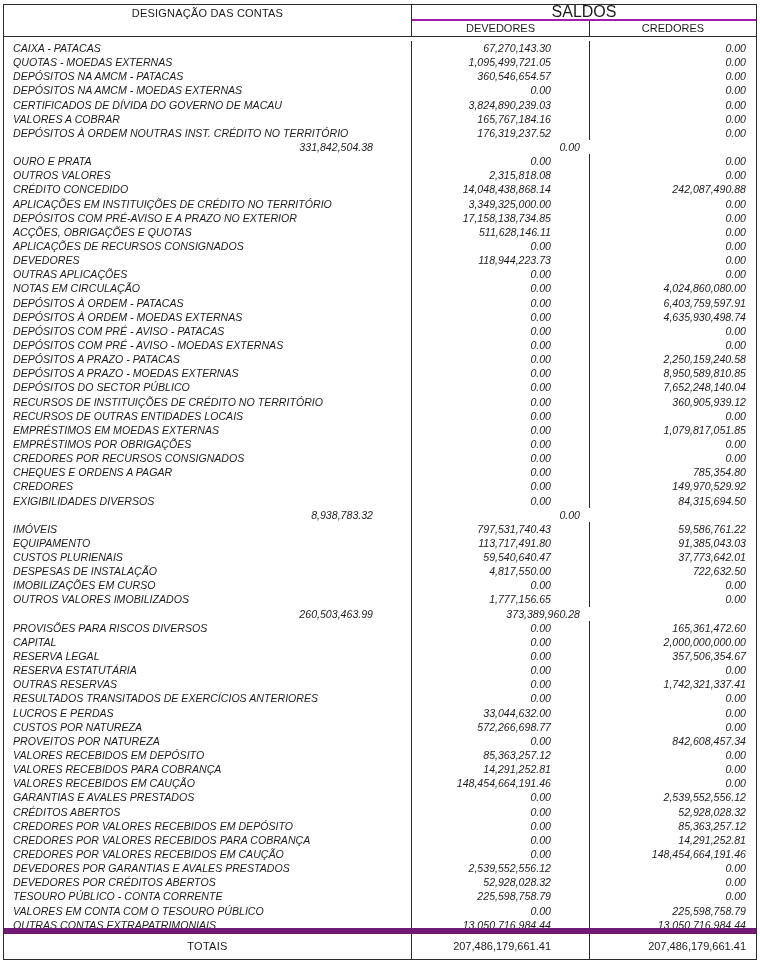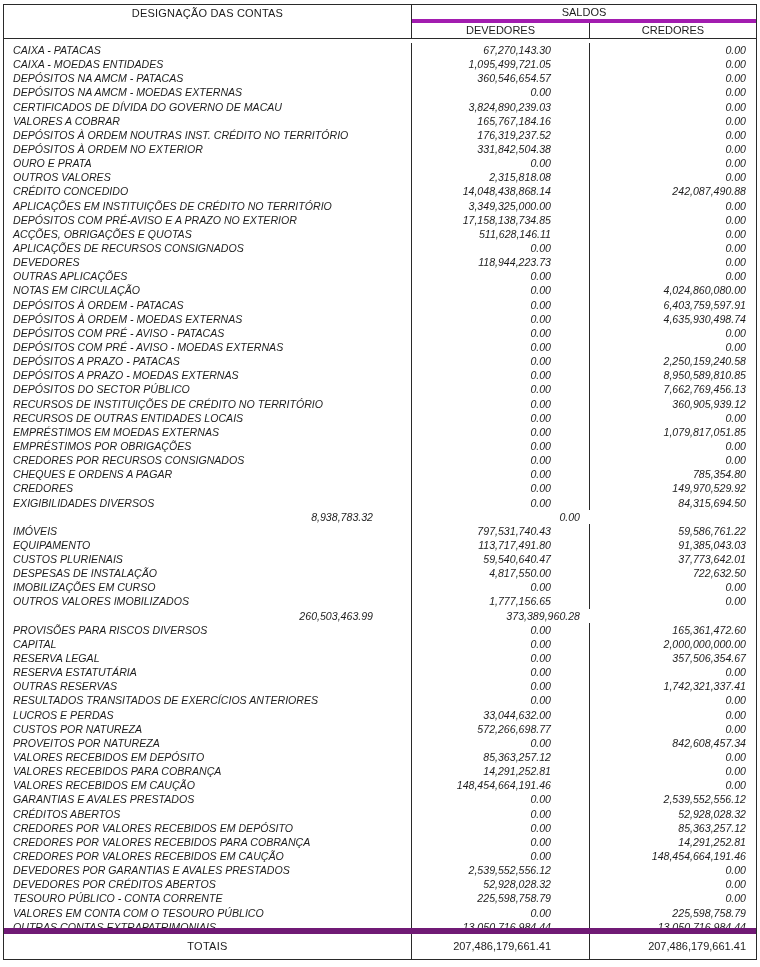--- a/index.html
+++ b/index.html
@@ -37,24 +37,24 @@
     border-right: 1px solid #2a2a2a;
     display: flex;
     justify-content: center;
     align-items: flex-start;
     padding-top: 2px;
     font-size: 11px;
     letter-spacing: 0.2px;
   }
   .th-saldos {
     text-align: center;
-    font-size: 11px;
+    font-size: 16px;
     height: 14px;
     line-height: 14px;
-    border-bottom: 4px solid #a21caf;
+    border-bottom: 2px solid #a21caf;
   }
   .th-sub {
     display: grid;
     grid-template-columns: 178px 1fr;
   }
   .th-devedores {
     border-right: 1px solid #2a2a2a;
     text-align: center;
     font-size: 11px;
     height: 15px;
@@ -156,21 +156,21 @@
     </div>
 
     <div class="tbody" id="table-body">
 
       <div class="row">
           <div class="name">CAIXA - PATACAS</div>
           <div class="dev">67,270,143.30</div>
           <div class="cred">0.00</div>
         </div>
         <div class="row">
-          <div class="name">CAIXA - MOEDAS ENTIDADES</div>
+          <div class="name">QUOTAS - MOEDAS EXTERNAS</div>
           <div class="dev">1,095,499,721.05</div>
           <div class="cred">0.00</div>
         </div>
         <div class="row">
           <div class="name">DEPÓSITOS NA AMCM - PATACAS</div>
           <div class="dev">360,546,654.57</div>
           <div class="cred">0.00</div>
         </div>
         <div class="row">
           <div class="name">DEPÓSITOS NA AMCM - MOEDAS EXTERNAS</div>
@@ -186,21 +186,20 @@
           <div class="name">VALORES A COBRAR</div>
           <div class="dev">165,767,184.16</div>
           <div class="cred">0.00</div>
         </div>
         <div class="row">
           <div class="name">DEPÓSITOS À ORDEM NOUTRAS INST. CRÉDITO NO TERRITÓRIO</div>
           <div class="dev">176,319,237.52</div>
           <div class="cred">0.00</div>
         </div>
         <div class="row">
-          <div class="name">DEPÓSITOS À ORDEM NO EXTERIOR</div>
           <div class="dev">331,842,504.38</div>
           <div class="cred">0.00</div>
         </div>
         <div class="row">
           <div class="name">OURO E PRATA</div>
           <div class="dev">0.00</div>
           <div class="cred">0.00</div>
         </div>
         <div class="row">
           <div class="name">OUTROS VALORES</div>
@@ -273,21 +272,21 @@
           <div class="cred">2,250,159,240.58</div>
         </div>
         <div class="row">
           <div class="name">DEPÓSITOS A PRAZO - MOEDAS EXTERNAS</div>
           <div class="dev">0.00</div>
           <div class="cred">8,950,589,810.85</div>
         </div>
         <div class="row">
           <div class="name">DEPÓSITOS DO SECTOR PÚBLICO</div>
           <div class="dev">0.00</div>
-          <div class="cred">7,662,769,456.13</div>
+          <div class="cred">7,652,248,140.04</div>
         </div>
         <div class="row">
           <div class="name">RECURSOS DE INSTITUIÇÕES DE CRÉDITO NO TERRITÓRIO</div>
           <div class="dev">0.00</div>
           <div class="cred">360,905,939.12</div>
         </div>
         <div class="row">
           <div class="name">RECURSOS DE OUTRAS ENTIDADES LOCAIS</div>
           <div class="dev">0.00</div>
           <div class="cred">0.00</div>

